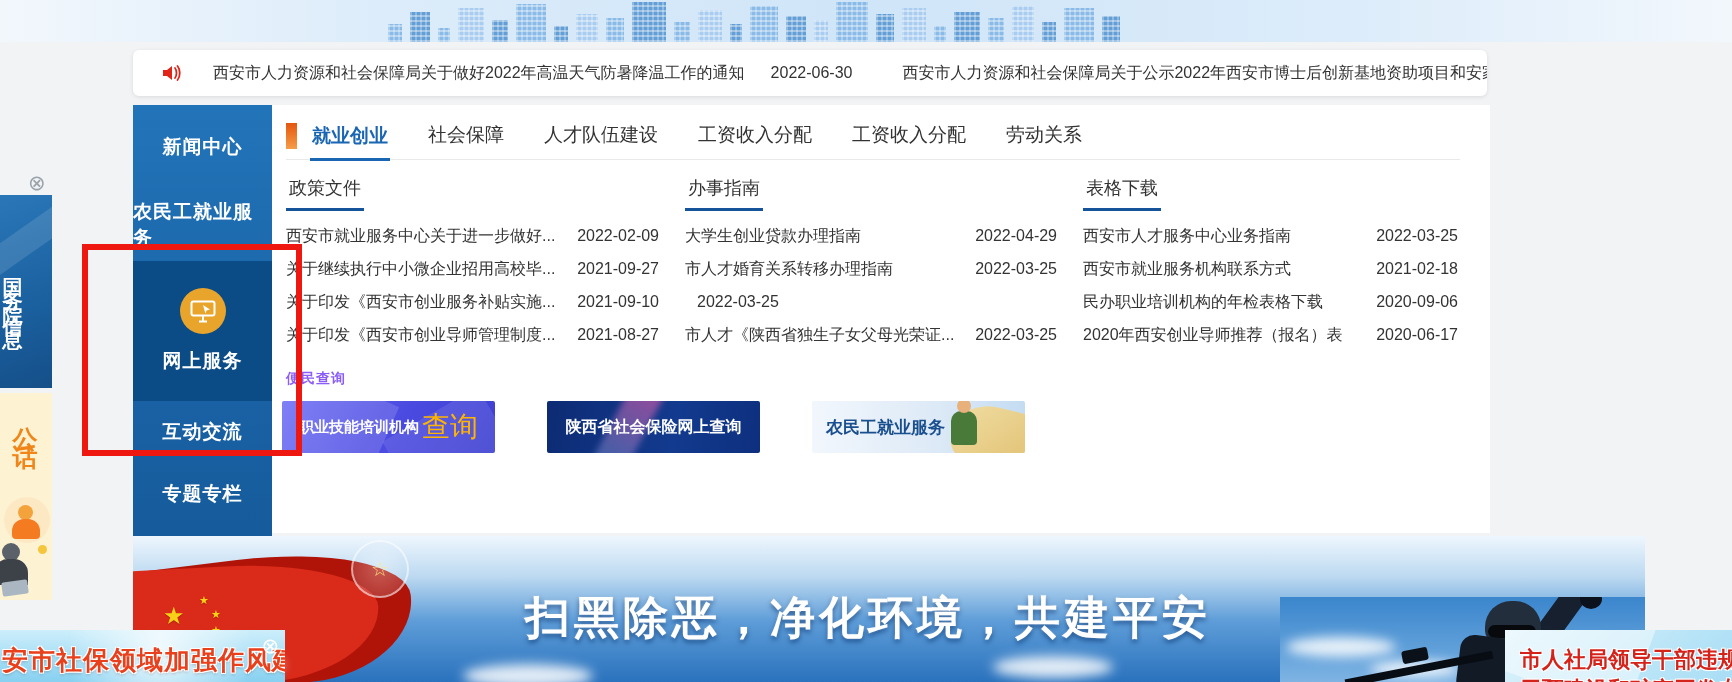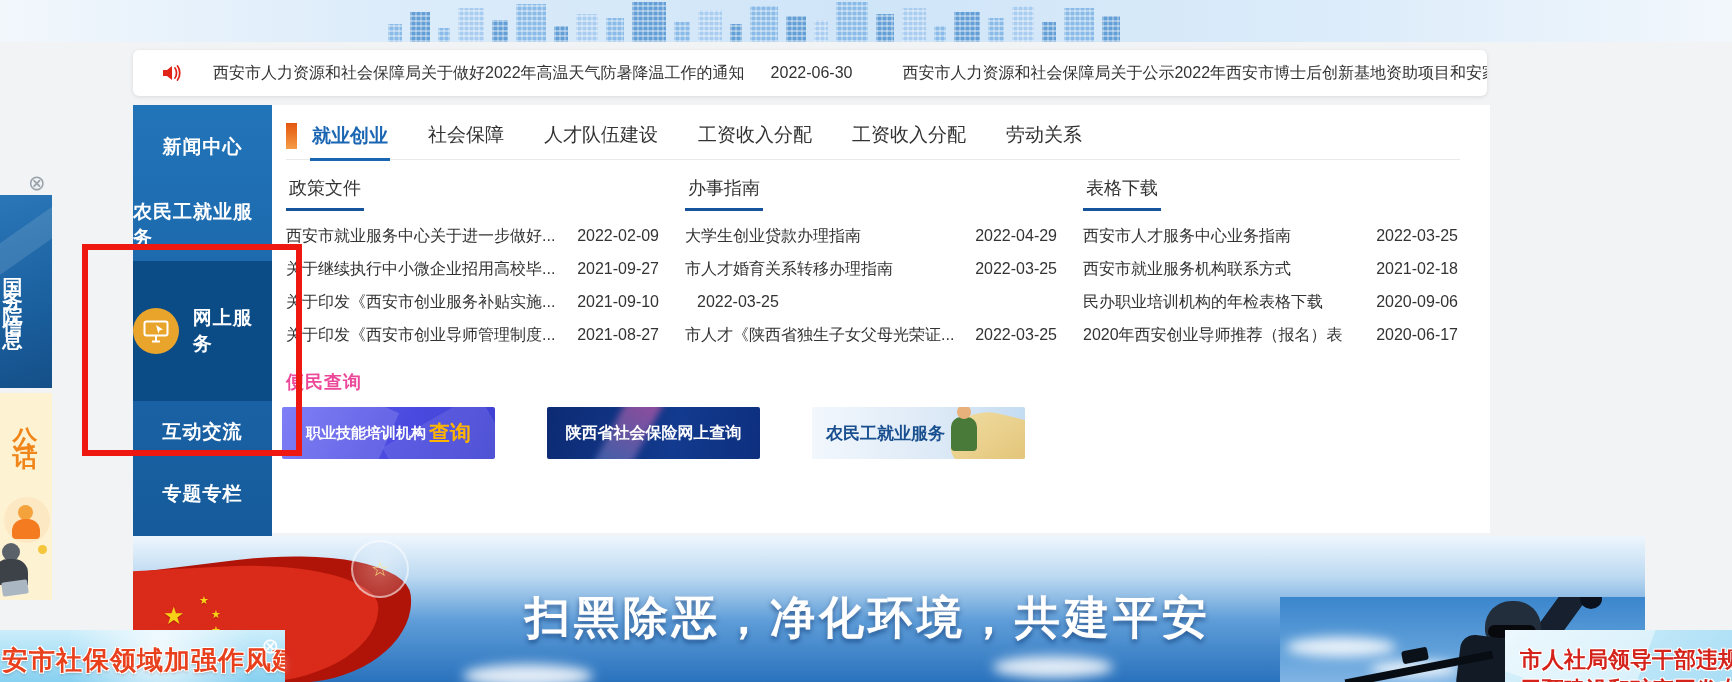--- a/index.html
+++ b/index.html
@@ -29,21 +29,21 @@
   .tk-date{flex:none;font-size:16px;color:#333}
   .tk-d1{margin-left:26px}
   .tk-t2{margin-left:50px}
 
   
   .sidebar{left:133px;top:105px;width:139px;height:470px;
     background:linear-gradient(180deg,#2274b9 0%,#1a63a6 55%,#155a9a 100%)}
   .s-item{display:flex;align-items:center;justify-content:center;color:#fff;
     font-size:19px;font-weight:bold;cursor:pointer;letter-spacing:1px}
   .si1{height:84px}.si2{height:72px}.si4{height:62px}.si5{height:62px}
-  .s-active{height:140px;gap:14px;background:#0b4c87}
+  .s-active{height:140px;flex-direction:column;gap:14px;background:#0b4c87}
   .s-circle{width:46px;height:46px;border-radius:50%;background:#e9a42c;
     display:flex;align-items:center;justify-content:center}
 
   
   .content{left:272px;top:105px;width:1218px;height:428px;background:#fff;
     padding:8px 30px 0 14px;box-sizing:border-box}
   .tabs{display:flex;align-items:center;height:46px;border-bottom:1px solid #e9e9e9}
   .tab-marker{width:11px;height:26px;margin-right:13px;flex:none;
     background:linear-gradient(180deg,#e4560f,#f59d47)}
   .tab{font-size:19px;color:#333;margin-right:36px;padding:9px 2px 12px;cursor:pointer}
@@ -52,31 +52,31 @@
 
   .cols{display:grid;grid-template-columns:373px 372px 375px;column-gap:26px;margin-top:16px}
   .col-h{display:inline-block;font-size:18px;color:#333;padding:0 3px 8px;
     border-bottom:3px solid #15549a}
   .col-list{margin-top:8px}
   .row{display:flex;justify-content:space-between;align-items:baseline;
     font-size:16px;line-height:33px;white-space:nowrap}
   .row .tt{overflow:hidden;cursor:pointer}
   .row .dd{flex:none;margin-left:12px;color:#333}
 
-  .bmcx{margin-top:19px;font-size:18px;font-weight:bold;color:#ec4899;letter-spacing:1px}
+  .bmcx{margin-top:19px;font-size:14px;font-weight:bold;color:#8b5cf6;letter-spacing:1px}
   .banners{display:flex;gap:52px;margin-top:13px;margin-left:-4px}
   .qbanner{flex:none;width:213px;height:52px;border-radius:2px;position:relative;overflow:hidden;
     display:flex;align-items:center;justify-content:center;cursor:pointer}
   .qb1{background:linear-gradient(118deg,#6a6af5 0%,#4a4ae0 55%,#3d3fd0 100%)}
   .qb1::before{content:"";position:absolute;left:-16px;top:-22px;width:120px;height:90px;
     background:rgba(255,255,255,.14);transform:rotate(24deg)}
   .qb1::after{content:"";position:absolute;right:-10px;top:8px;width:110px;height:80px;
     background:rgba(255,255,255,.10);transform:rotate(-30deg)}
   .qb1 .w{color:#fff;font-size:15px;font-weight:bold;position:relative;z-index:2}
-  .qb1 .hl{color:#ffb400;font-size:21px;font-weight:700;margin-left:3px;position:relative;z-index:2}
+  .qb1 .hl{color:#ffb400;font-size:28px;font-weight:400;margin-left:3px;position:relative;z-index:2}
   .qb2{background:linear-gradient(100deg,#0d2b74 0%,#123a8e 60%,#0e2f7e 100%)}
   .qb2::before{content:"";position:absolute;left:60px;top:-20px;width:34px;height:110px;
     background:linear-gradient(180deg,rgba(255,90,170,.55),rgba(90,200,255,.35));
     transform:rotate(28deg);filter:blur(3px)}
   .qb2 span{color:#fff;font-size:16px;font-weight:bold;position:relative;z-index:2}
   .qb3{background:linear-gradient(90deg,#f2f7fd 0%,#dcE9f6 60%,#c4dcf2 100%);
     justify-content:flex-start;padding-left:14px;box-sizing:border-box}
   .qb3 span{color:#1a4f8f;font-size:17px;font-weight:900;position:relative;z-index:2}
   .qb3 .wheat{position:absolute;right:-8px;top:6px;width:80px;height:60px;
     background:linear-gradient(135deg,#f3dc9a,#e4bd62);border-radius:50% 20% 60% 30%;

